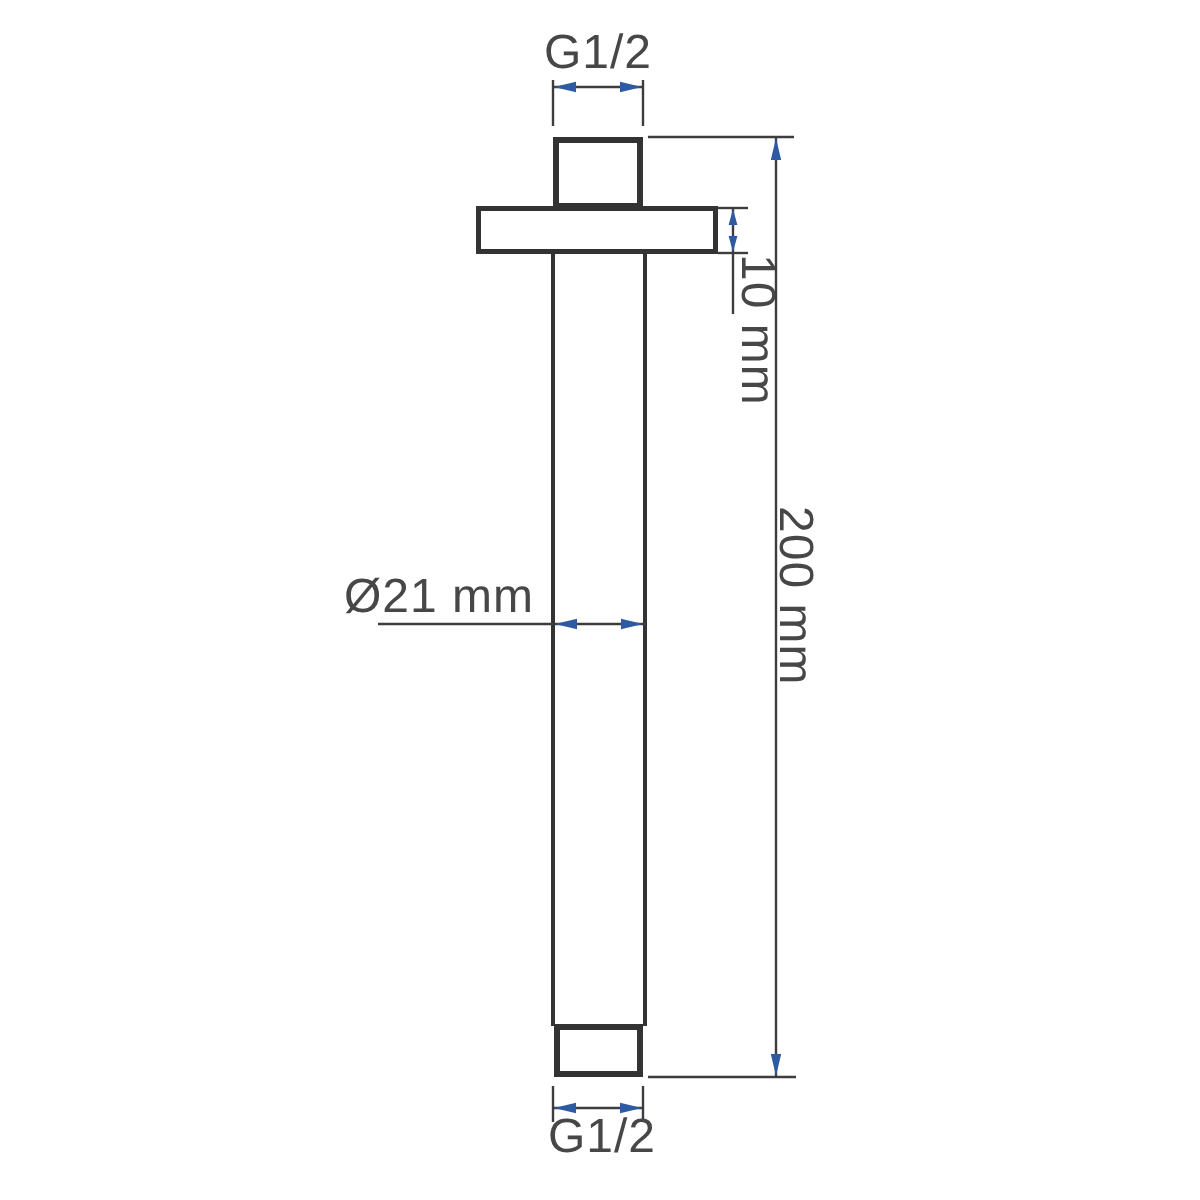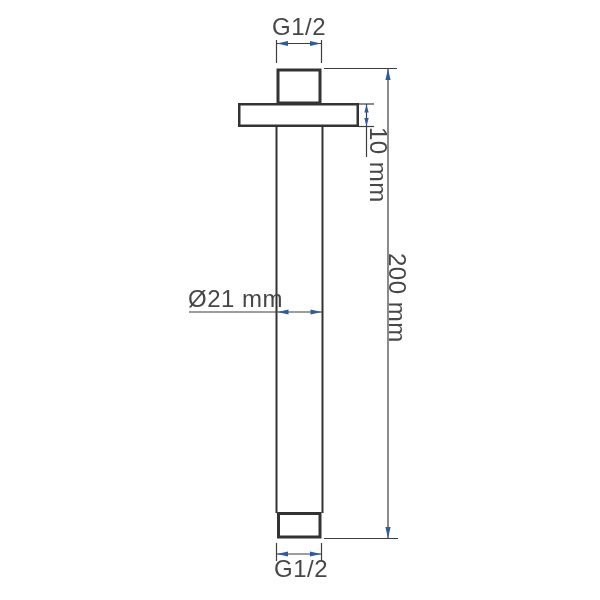--- a/index.html
+++ b/index.html
@@ -109,17 +109,17 @@
       <use href="#arr" transform="translate(321.5,312) rotate(180)"></use>
     </g>
   </svg>
 
   <span class="lbl center" style="left:260px; top:15px; width:78px;">G1/2</span>
 
   <span class="lbl rot" style="left:389px; top:127px;">10 mm</span>
 
   <span class="lbl rot" style="left:408px; top:253px;">200 mm</span>
 
-  <span class="lbl" style="left:188px; top:287px;">Ø21 mm</span>
+  <span class="lbl" style="left:172px; top:287px;">Ø21 mm</span>
 
   <span class="lbl center" style="left:260px; top:557px; width:82px;">G1/2</span>
 
 </div>
 
 </body></html>

